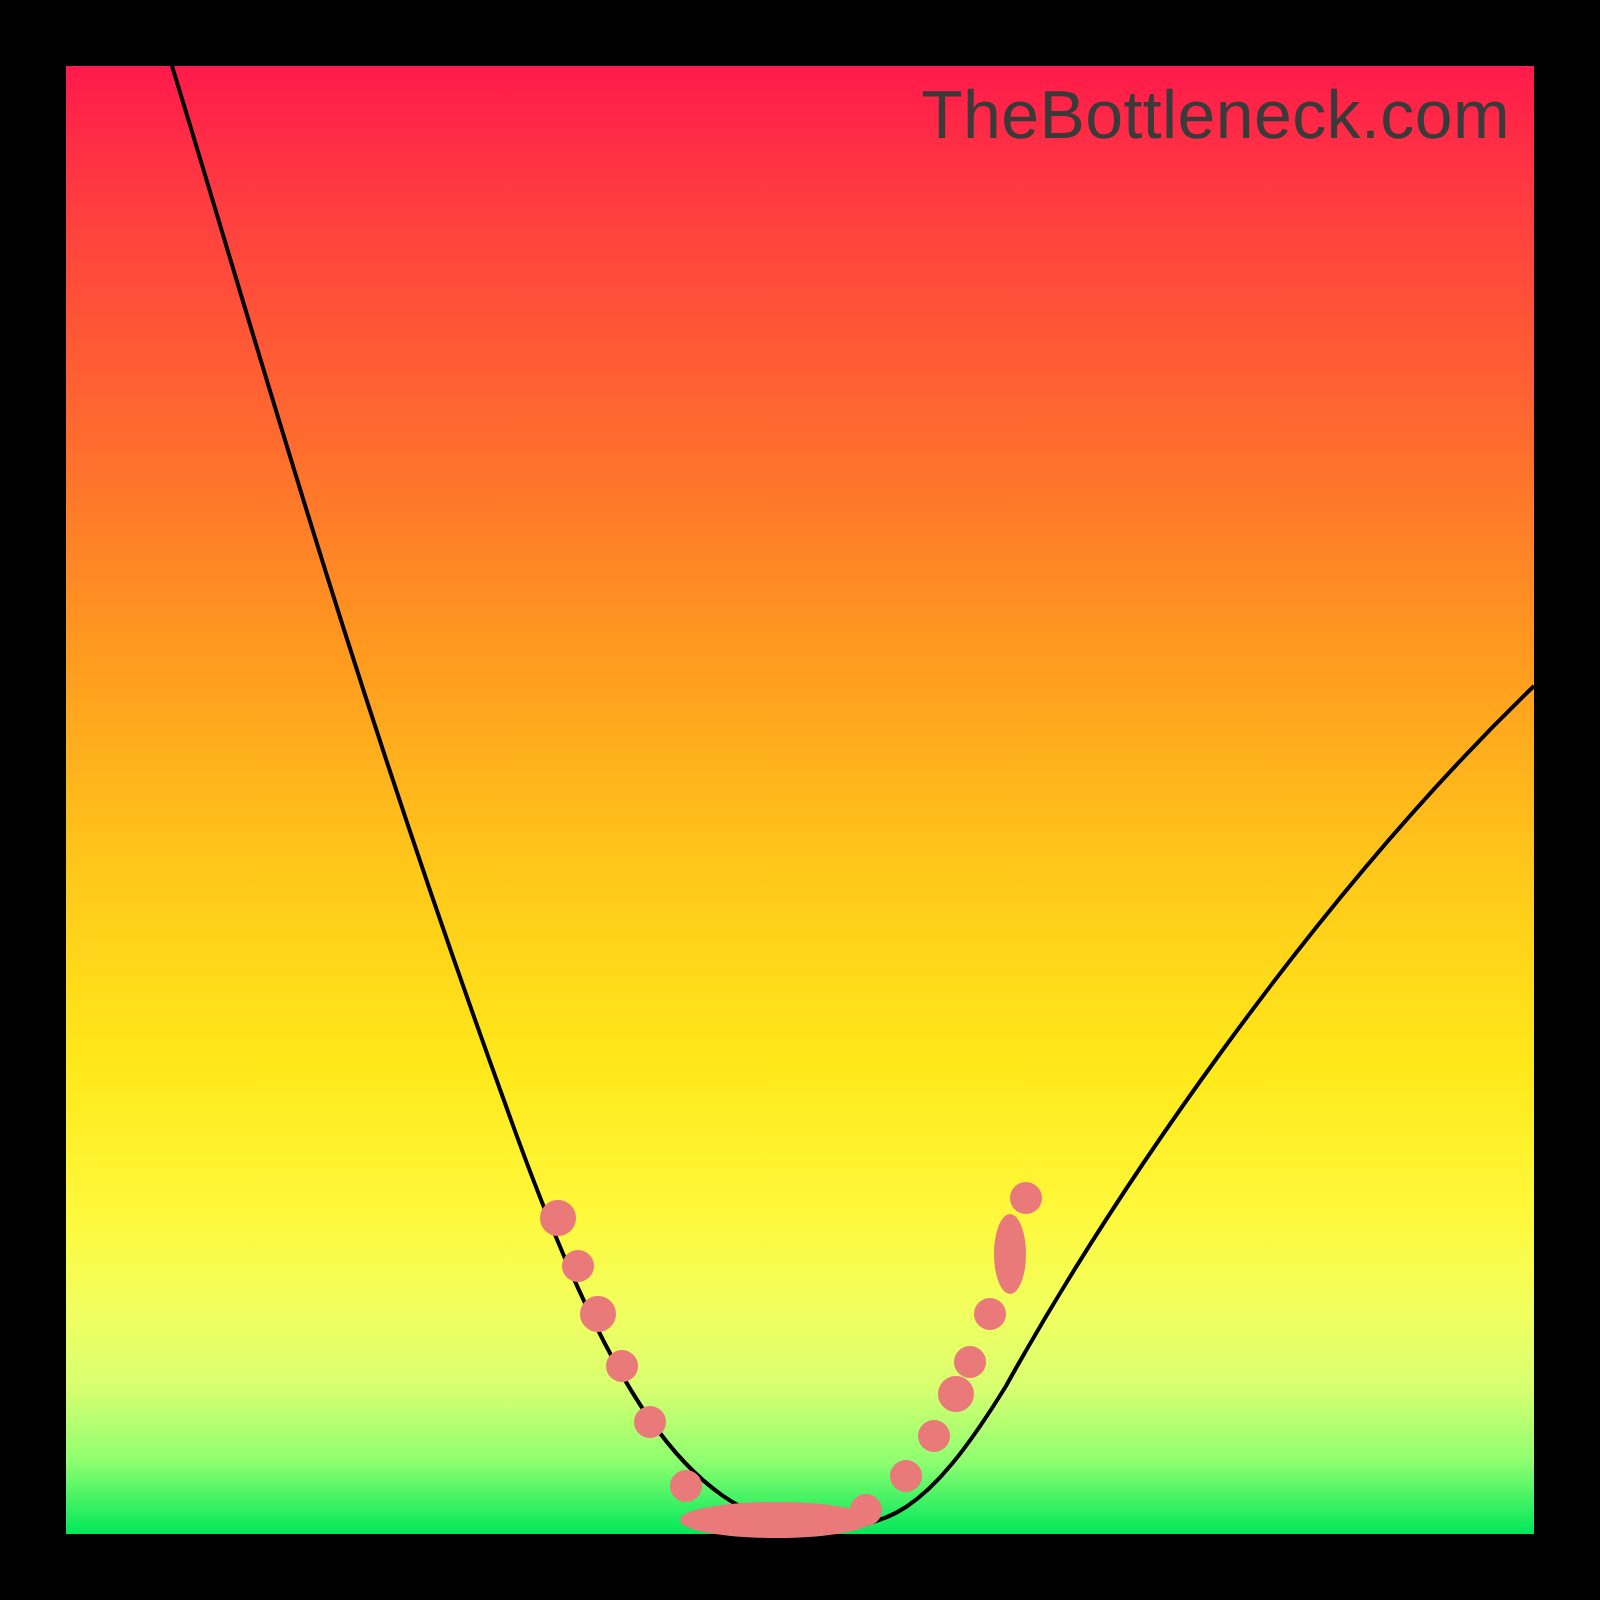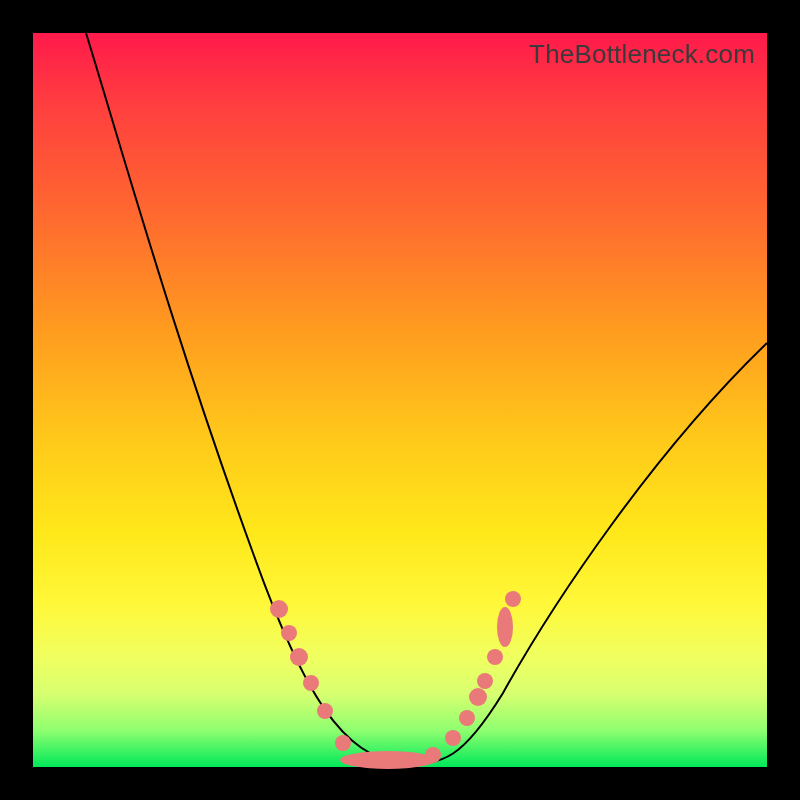--- a/index.html
+++ b/index.html
@@ -36,21 +36,21 @@
       #d8ff70 90%,
       #8fff70 95%,
       #00e85a 100%
     );
   }
   .watermark {
     position: absolute;
     top: 6px;
     right: 12px;
     color: #3a3a3a;
-    font-size: 26px;
+    font-size: 34px;
     font-weight: 500;
     letter-spacing: 0.2px;
     pointer-events: none;
   }
   svg.curve {
     position: absolute;
     left: 0; top: 0;
     width: 734px;
     height: 734px;
     overflow: visible;

